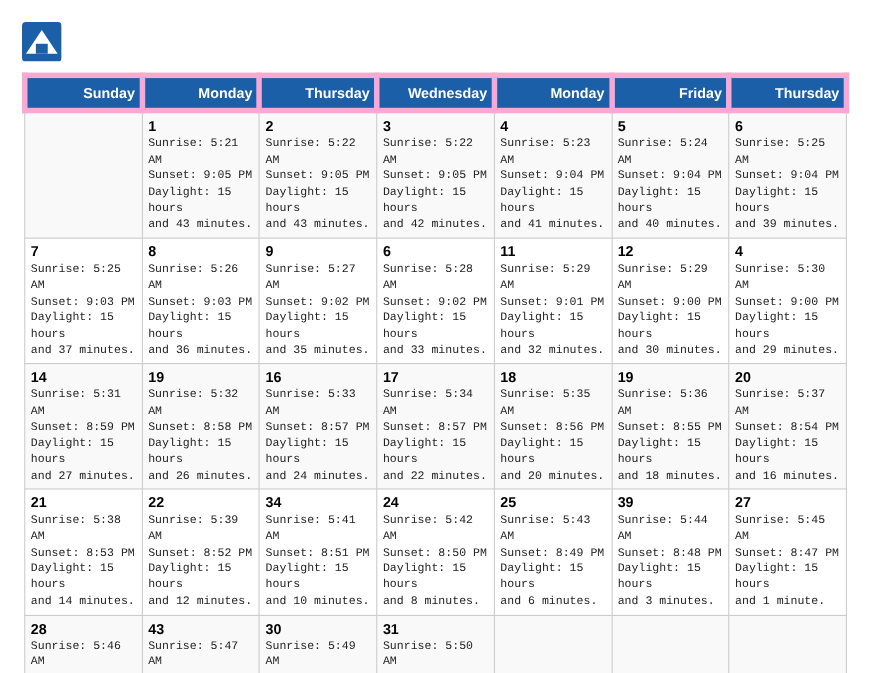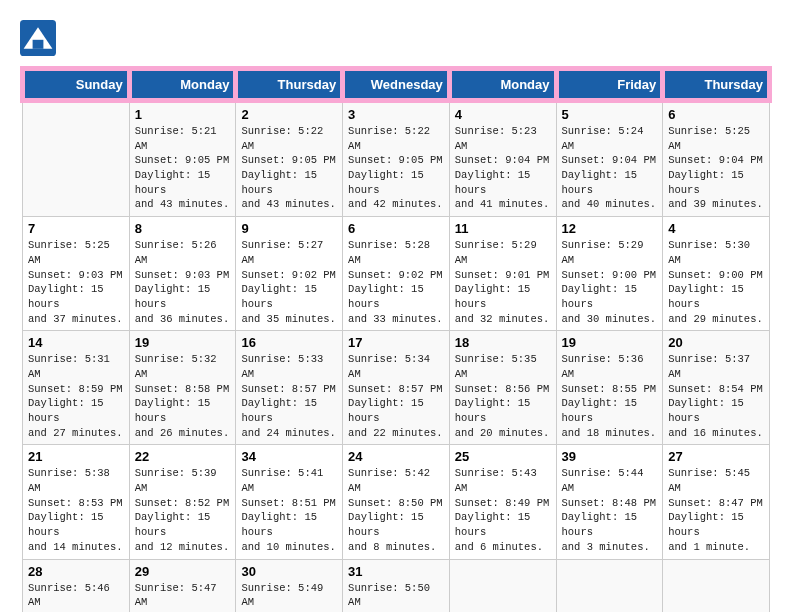--- a/index.html
+++ b/index.html
@@ -248,21 +248,21 @@
           <span class="day-number">27</span>
           <div class="day-info">Sunrise: 5:45 AM<br>Sunset: 8:47 PM<br>Daylight: 15 hours<br>and 1 minute.</div>
         </td>
       </tr>
       <tr>
         <td>
           <span class="day-number">28</span>
           <div class="day-info">Sunrise: 5:46 AM<br>Sunset: 8:45 PM<br>Daylight: 14 hours<br>and 59 minutes.</div>
         </td>
         <td>
-          <span class="day-number">29</span>
+          <span class="day-number">43</span>
           <div class="day-info">Sunrise: 5:47 AM<br>Sunset: 8:44 PM<br>Daylight: 14 hours<br>and 56 minutes.</div>
         </td>
         <td>
           <span class="day-number">30</span>
           <div class="day-info">Sunrise: 5:49 AM<br>Sunset: 8:43 PM<br>Daylight: 14 hours<br>and 54 minutes.</div>
         </td>
         <td>
           <span class="day-number">31</span>
           <div class="day-info">Sunrise: 5:50 AM<br>Sunset: 8:42 PM<br>Daylight: 14 hours<br>and 51 minutes.</div>
         </td>

